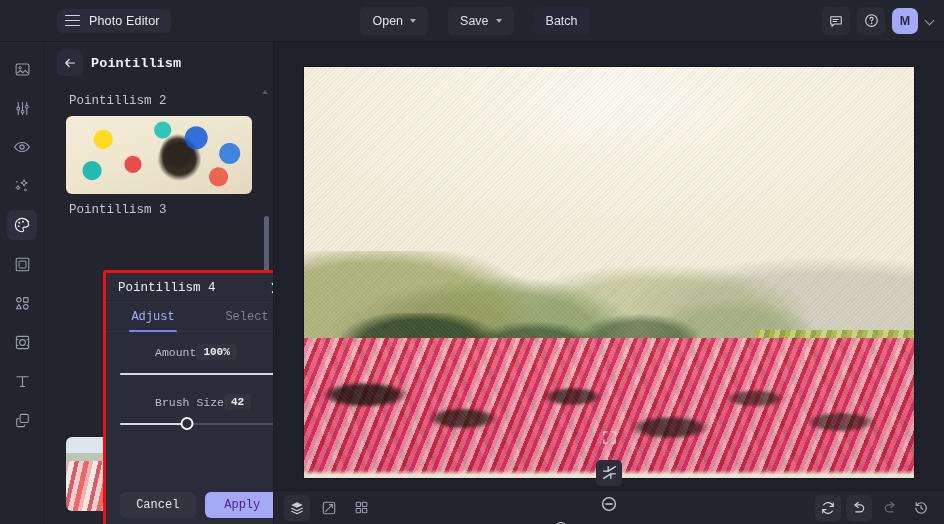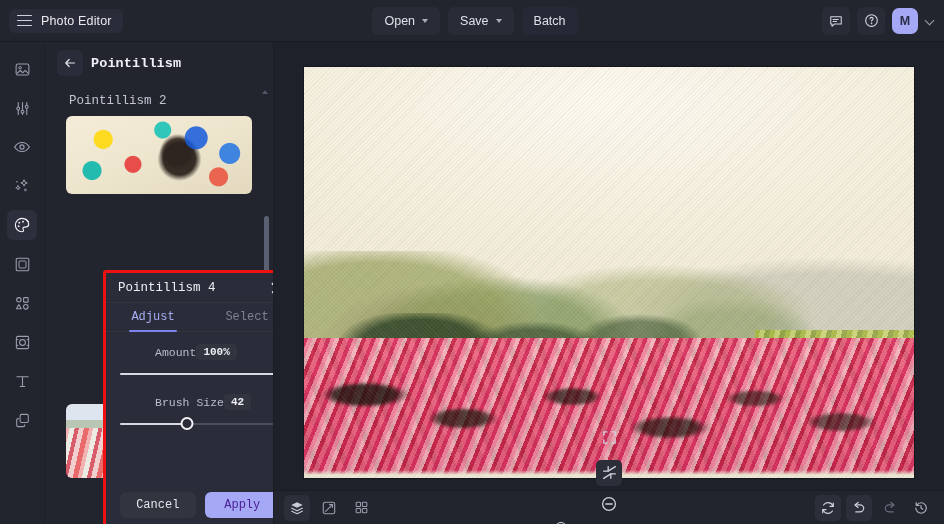--- a/index.html
+++ b/index.html
@@ -17,20 +17,21 @@
     display: flex; flex-direction: column;
   }
 
   
   .topbar {
     height: 42px; flex: 0 0 42px;
     background: #22242e;
     display: flex; align-items: center;
     position: relative;
     border-bottom: 1px solid #191b23;
+    padding-left: 48px;
   }
   .brand {
     display: flex; align-items: center; gap: 9px;
     margin-left: 9px; padding: 5px 11px 5px 8px;
     border-radius: 6px;
     background: #2a2d39;
   }
   .brand-title {
     color: #e9eaf0; font-size: 12.5px; letter-spacing: .15px;
   }
@@ -38,21 +39,21 @@
   .hamburger i {
     position: absolute; left: 0; width: 15px; height: 1.6px;
     background: #cfd2dd; border-radius: 1px;
   }
   .hamburger i:nth-child(1) { top: 0; }
   .hamburger i:nth-child(2) { top: 5.2px; }
   .hamburger i:nth-child(3) { top: 10.4px; }
 
   .top-center {
     position: absolute; left: 6px; right: 0;
-    display: flex; justify-content: center; align-items: center; gap: 8px;
+    display: flex; justify-content: center; align-items: center; gap: 20px;
   }
   .tbtn {
     display: flex; align-items: center; gap: 7px;
     height: 28px; padding: 0 12px;
     background: #292c37; border-radius: 6px;
     color: #dfe1ea; font-size: 12.5px;
     border: none; cursor: pointer;
   }
   .tbtn.plain { background: #262935; }
   .chev {
@@ -527,20 +528,21 @@
           </svg>
         </div>
         <span class="panel-title">Pointillism</span>
       </div>
 
       <div class="panel-scroll">
         <div class="sb-arrow"></div>
 
         <div class="preset-label">Pointillism 2</div>
         <div class="thumb thumb-portrait"></div>
+        <div class="thumb-cap">Pointillism 3</div>
 
         <div style="height:210px"></div>
 
         <div class="thumb thumb-field" style="height:74px"></div>
 
         <div class="panel-sb" style="top:132px;height:200px"></div>
       </div>
 
       <div class="popover-wrap">
         <div class="popover">

